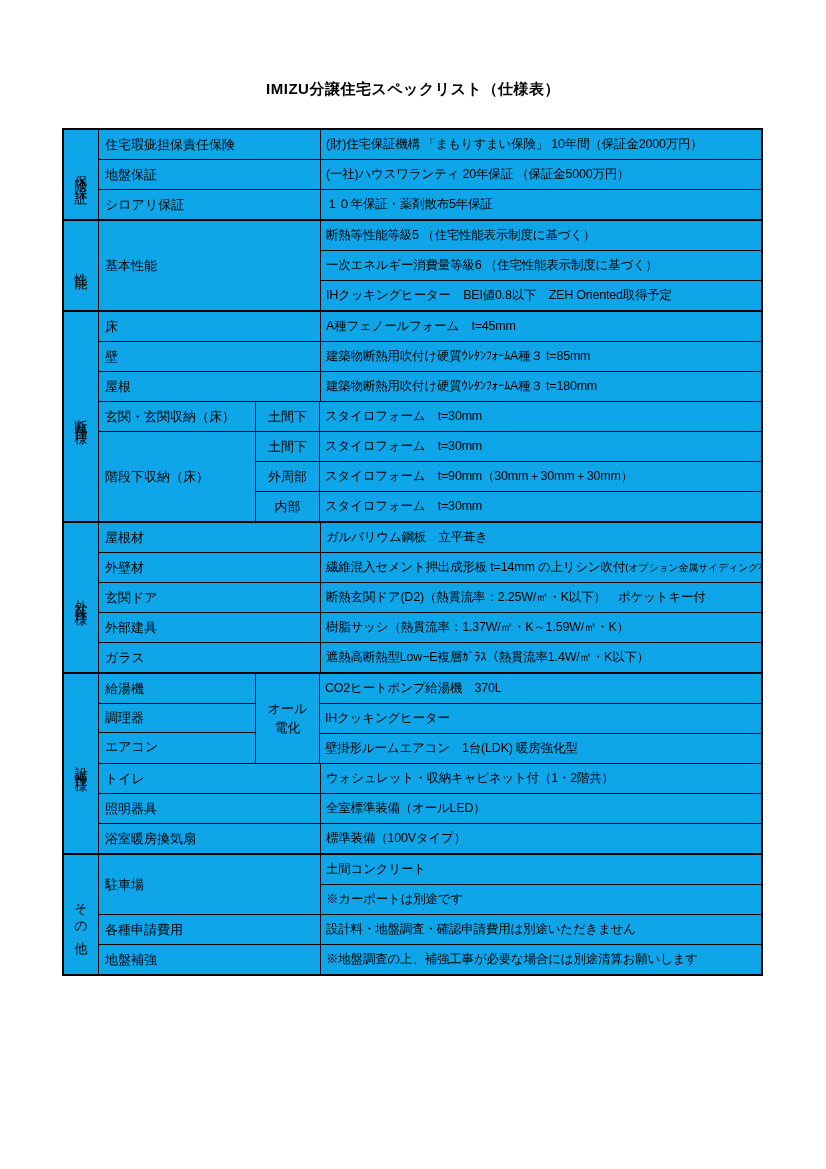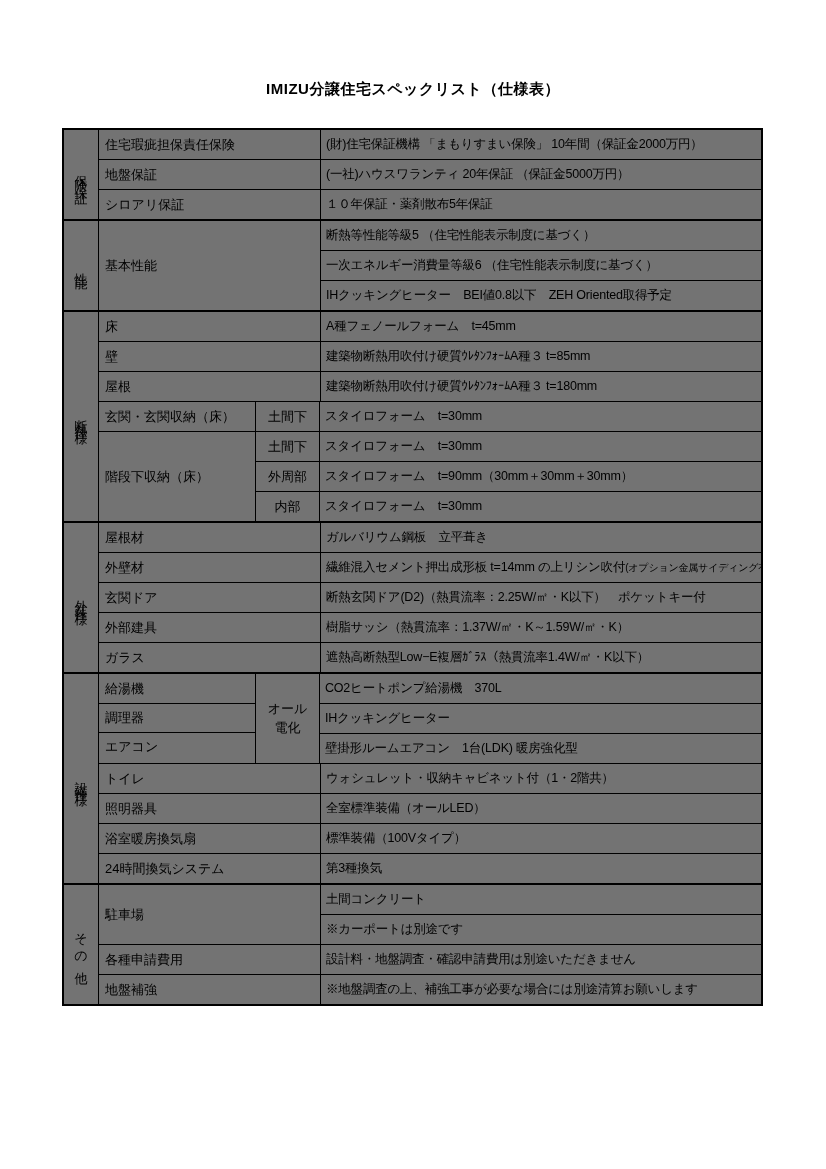--- a/index.html
+++ b/index.html
@@ -13,21 +13,21 @@
   .page { position:absolute; inset:0; }
   .title {
     position:absolute; top:80px; left:0; width:826px;
     text-align:center; font-size:15px; font-weight:600;
     letter-spacing:0.5px;
   }
   .spec-table {
     position:absolute; top:128px; left:62px; width:701px;
     border:2px solid #000;
     box-sizing:border-box;
-    background:#737373;
+    background:#0ea5e9;
   }
   .section { display:flex; align-items:stretch; }
   .section + .section { border-top:2px solid #000; }
   .cat {
     flex:0 0 34px; border-right:1px solid #000;
     display:flex; align-items:center; justify-content:center;
   }
   .cat-text {
     writing-mode:vertical-rl; text-orientation:upright;
     font-size:13px; letter-spacing:4px; line-height:1;
@@ -224,24 +224,20 @@
           <div class="val">ウォシュレット・収納キャビネット付（1・2階共）</div>
         </div>
         <div class="r">
           <div class="item">照明器具</div>
           <div class="val">全室標準装備（オールLED）</div>
         </div>
         <div class="r">
           <div class="item">浴室暖房換気扇</div>
           <div class="val">標準装備（100Vタイプ）</div>
         </div>
-        <div class="r">
-          <div class="item">24時間換気システム</div>
-          <div class="val">第3種換気</div>
-        </div>
       </div>
     </div>
 
     <div class="section">
       <div class="cat">
         <span class="cat-text">その他</span>
       </div>
       <div class="body">
         <div class="grp">
           <div class="item">駐車場</div>

